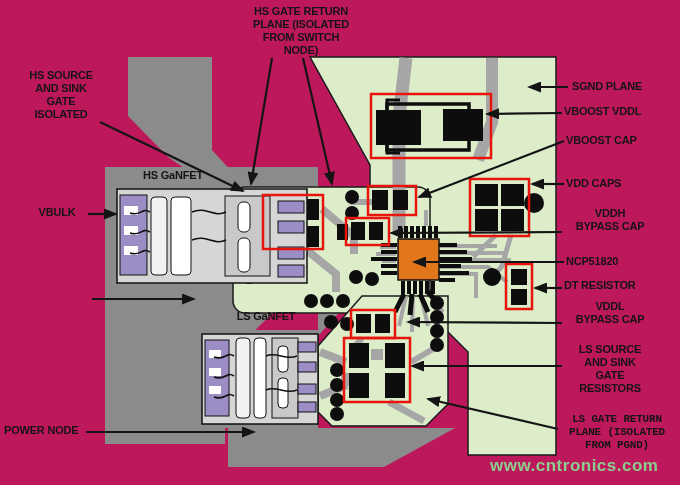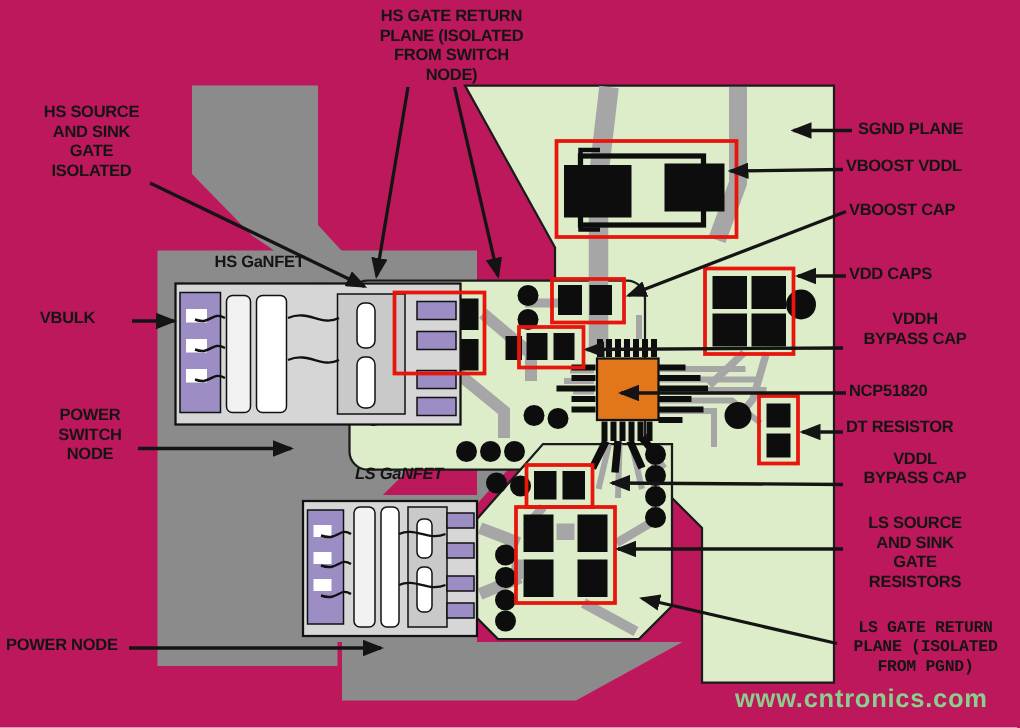--- a/index.html
+++ b/index.html
@@ -279,25 +279,22 @@
 
 <div class="lbl center" style="left:226px;top:5px;width:150px;">HS GATE RETURN
 PLANE (ISOLATED
 FROM SWITCH
 NODE)</div>
 <div class="lbl center" style="left:6px;top:69px;width:110px;">HS SOURCE
 AND SINK
 GATE
 ISOLATED</div>
 <div class="lbl center" style="left:136px;top:169px;width:74px;">HS GaNFET</div>
-<div class="lbl center" style="left:16px;top:206px;width:58px;">VBULK</div>
-<div class="lbl center" style="left:14px;top:271px;width:92px;">POWER
-SWITCH
-NODE</div>
-<div class="lbl center" style="left:224px;top:310px;width:84px;font-style:italic;">LS GaNFET</div>
+<div class="lbl center" style="left:28px;top:206px;width:58px;">VBULK</div>
+<div class="lbl center" style="left:224px;top:310px;width:84px;">LS GaNFET</div>
 <div class="lbl" style="left:4px;top:424px;width:90px;">POWER NODE</div>
 <div class="lbl" style="left:572px;top:80px;">SGND PLANE</div>
 <div class="lbl" style="left:564px;top:105px;">VBOOST VDDL</div>
 <div class="lbl" style="left:566px;top:134px;">VBOOST CAP</div>
 <div class="lbl" style="left:566px;top:177px;">VDD CAPS</div>
 <div class="lbl center" style="left:560px;top:207px;width:100px;">VDDH
 BYPASS CAP</div>
 <div class="lbl" style="left:566px;top:255px;">NCP51820</div>
 <div class="lbl" style="left:564px;top:279px;">DT RESISTOR</div>
 <div class="lbl center" style="left:560px;top:300px;width:100px;">VDDL

